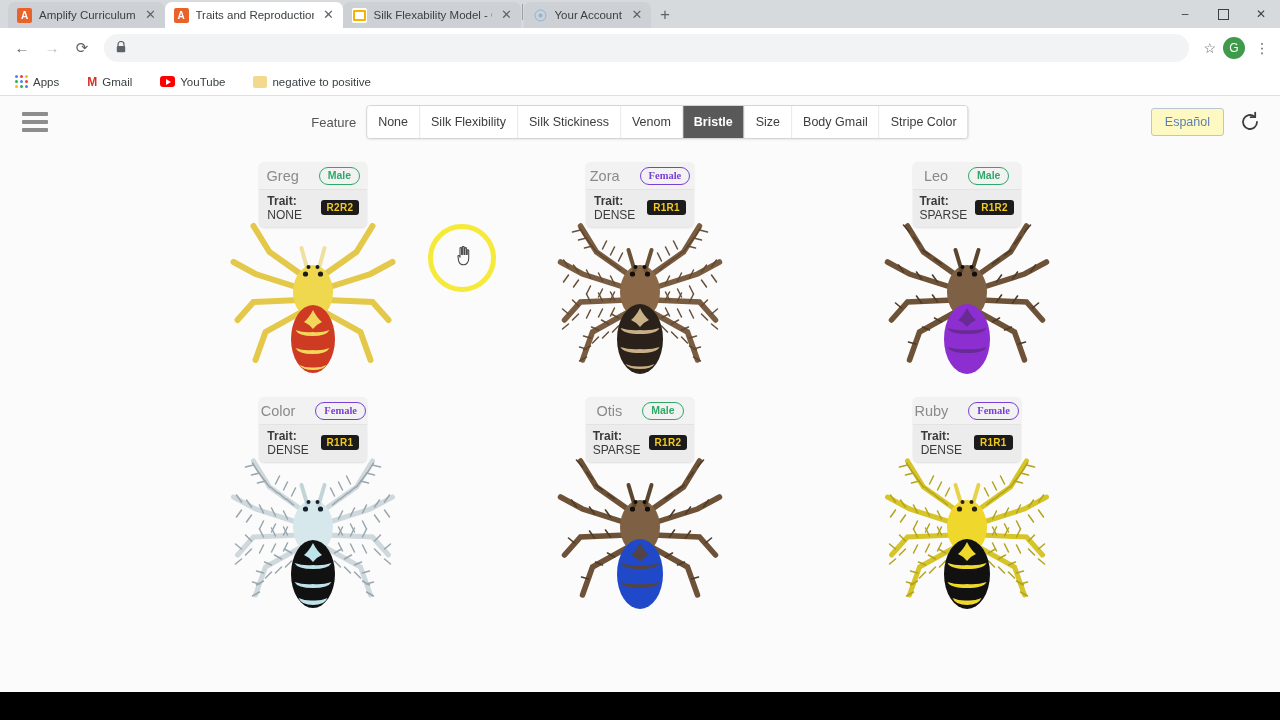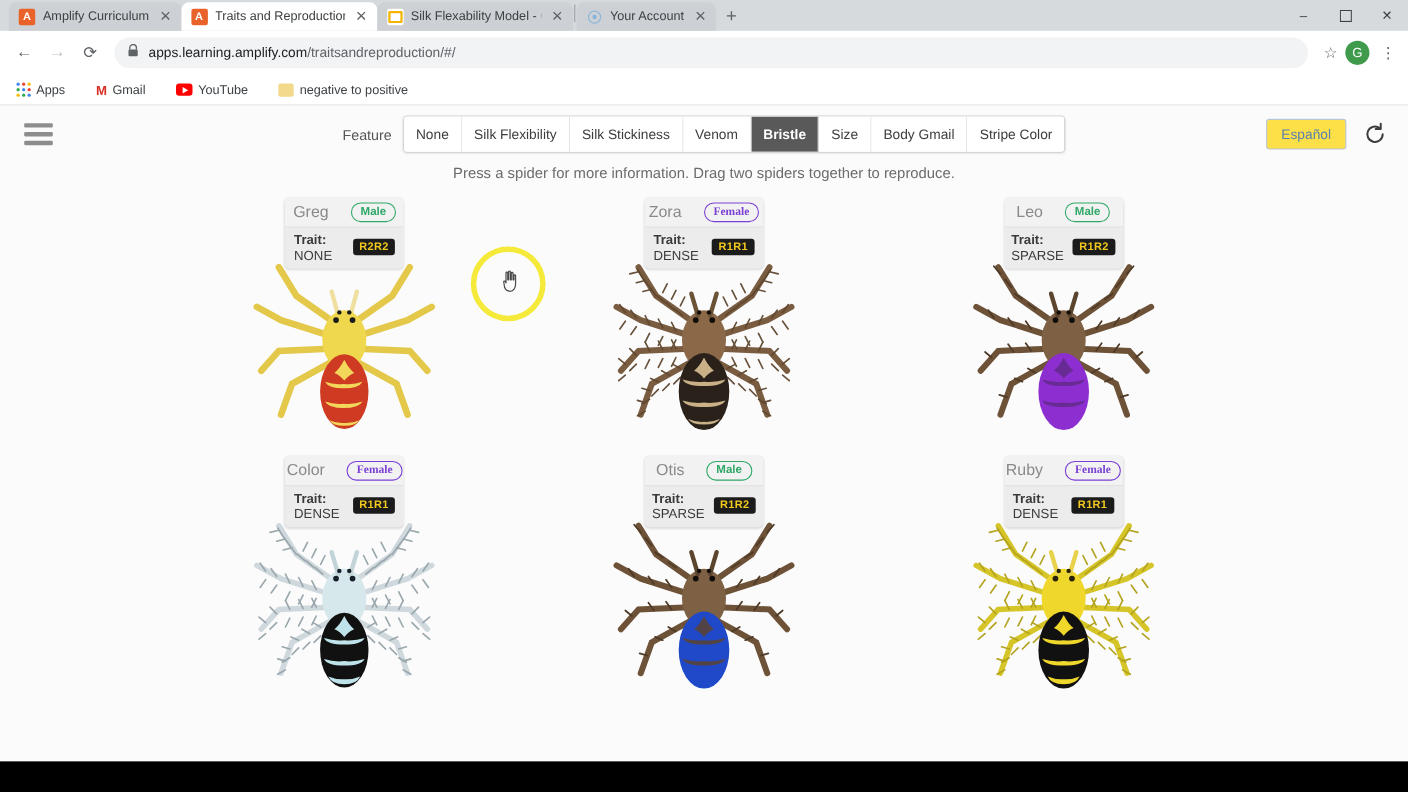--- a/index.html
+++ b/index.html
@@ -129,21 +129,21 @@
     padding: 9px 11px; cursor: pointer; white-space: nowrap;
   }
   .seg button:last-child { border-right: 0; }
   .seg button.selected { background: #595959; color: #fff; font-weight: bold; }
 
   .header-right {
     position: absolute; right: 18px; display: flex; align-items: center; gap: 14px;
   }
   .lang-btn {
     font-family: inherit; font-size: 12.5px; color: #5a7fb0;
-    background: #fde047; border: 1px solid #b9c6d6; border-radius: 3px;
+    background: #fef9c3; border: 1px solid #b9c6d6; border-radius: 3px;
     padding: 6px 13px; cursor: pointer;
   }
   .reset-icon { width: 24px; height: 24px; color: #3d3d3d; cursor: pointer; }
 
   .instruction {
     text-align: center; font-size: 13.5px; color: #6b6b6b; margin-top: 2px;
   }
 
   
   .cursor-ring {
@@ -256,23 +256,20 @@
   <div class="navbar">
     <div class="navicon">←</div>
     <div class="navicon fwd">→</div>
     <div class="navicon">⟳</div>
     <div class="omnibox">
       <span class="lock">
         <svg width="10" height="12" viewBox="0 0 10 12">
             <path d="M2 5V3.5a3 3 0 016 0V5" fill="none" stroke="#5f6368" stroke-width="1.2"></path>
             <rect x="0.8" y="5" width="8.4" height="6.2" rx="1" fill="#5f6368"></rect>
           </svg>
-      </span>
-      <span>
-        <span class="url-domain">apps.learning.amplify.com</span><span class="url-path">/traitsandreproduction/#/</span>
       </span>
     </div>
     <div class="star">☆</div>
     <div class="avatar">G</div>
     <div class="kebab">⋮</div>
   </div>
 
   <div class="bookmarks">
     <div class="bm">
       <span class="apps-grid">
@@ -329,21 +326,20 @@
         <button class="lang-btn">Español</button>
         <span class="reset-icon">
           <svg width="24" height="24" viewBox="0 0 24 24">
             <path d="M19 12a7 7 0 11-2.6-5.45" fill="none" stroke="#3d3d3d" stroke-width="1.8" stroke-linecap="round"></path>
             <path d="M17.2 2.6 L17.2 7.2 L12.6 7.2" fill="none" stroke="#3d3d3d" stroke-width="1.8" stroke-linecap="round" stroke-linejoin="round"></path>
           </svg>
         </span>
       </div>
     </div>
 
-    <div class="instruction">Press a spider for more information. Drag two spiders together to reproduce.</div>
 
     <div class="cursor-ring"></div>
     <div class="cursor-hand">
       <svg width="16" height="20" viewBox="0 0 16 20">
         <path d="M4 2.2c0-1 1.6-1 1.6 0v6.2h.8V1c0-1 1.6-1 1.6 0v7.4h.8V2.4c0-1 1.6-1 1.6 0v6h.8V4.6c0-1 1.5-1 1.5 0v7.6c0 3.6-2 6.6-5 6.6-2.6 0-4.2-1.4-5-3.6L2 10.6c-.4-1 1-1.6 1.5-.6l.5 1.2z" fill="none" stroke="#4a4a4a" stroke-width="1.1" stroke-linejoin="round"></path>
       </svg>
     </div>
 
     <div class="grid">
 

